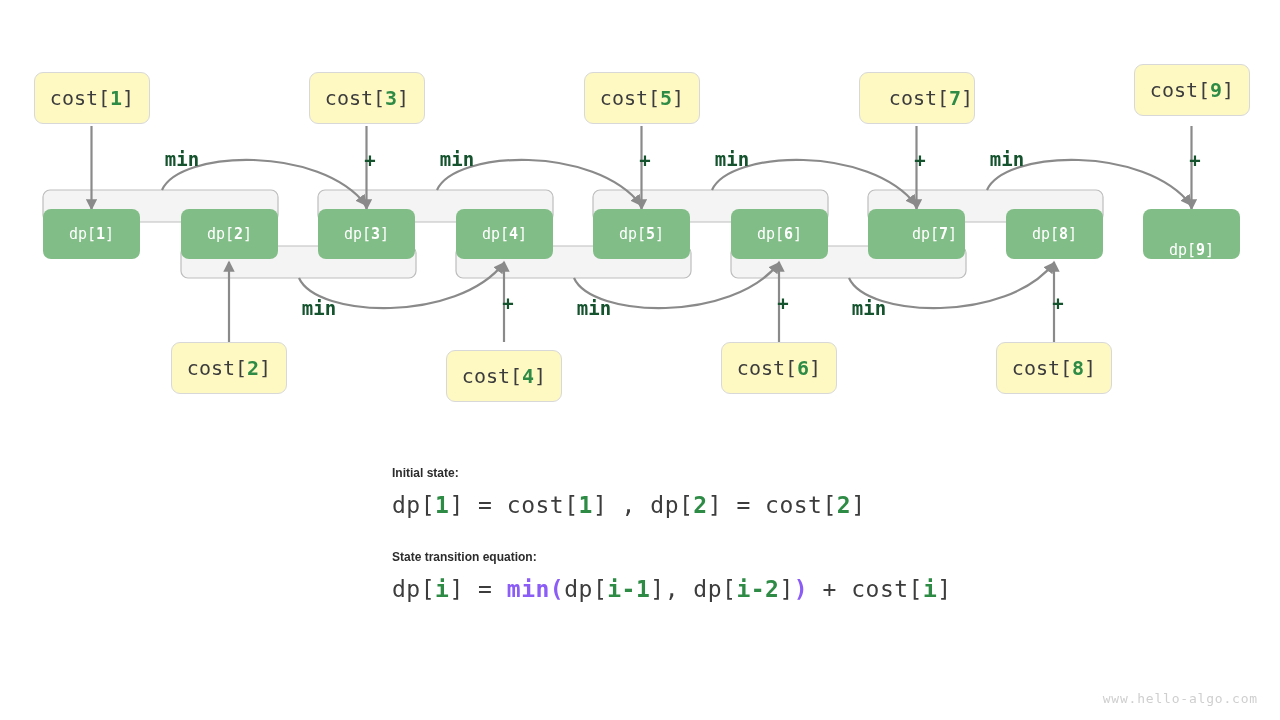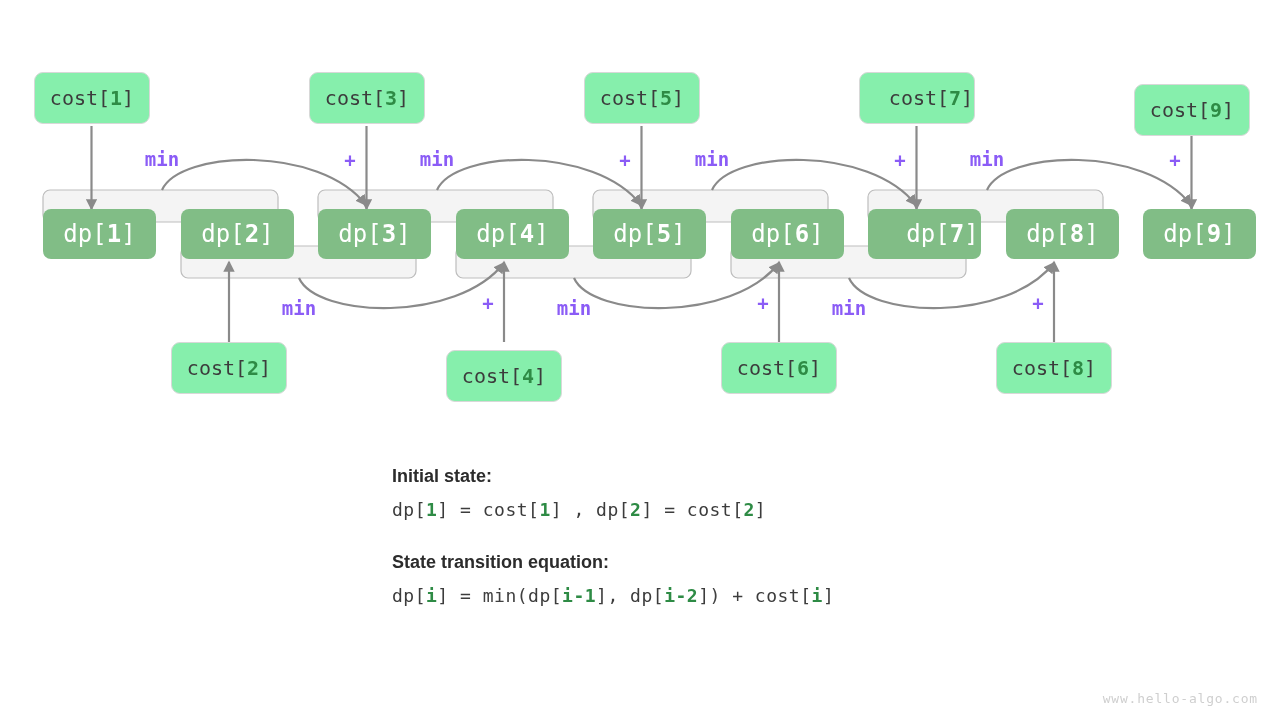--- a/index.html
+++ b/index.html
@@ -42,82 +42,83 @@
     justify-content: center;
     font-family: "DejaVu Sans Mono", "Liberation Mono", monospace;
     white-space: pre;
     letter-spacing: 0px;
   }
 
   .cost-node {
     width: 116px;
     height: 52px;
     border-radius: 9px;
-    background: #86efac;
+    background: #fef9c3;
     border: 1px solid #d8d8d8;
     color: #3c3c3c;
     font-size: 20px;
   }
 
   .dp-node {
-    width: 113px;
+    width: 97px;
     height: 50px;
     border-radius: 8px;
     background: #81bd86;
     color: #ffffff;
-    font-size: 24px;
+    font-size: 15px;
   }
 
   .idx-green {
     color: #2e8b45;
     font-weight: bold;
   }
   .dp-node .idx-green {
     color: #ffffff;
     font-weight: bold;
   }
 
   
   .edge-label {
     position: absolute;
     font-family: "DejaVu Sans Mono", "Liberation Mono", monospace;
     font-size: 19px;
     font-weight: bold;
-    color: #8b5cf6;
+    color: #14532d;
     white-space: pre;
     transform: translate(-50%, -50%);
+    margin-left: 20px;
   }
 
   
   #caption-block {
     position: absolute;
     left: 392px;
     top: 466px;
     width: 700px;
   }
   .caption-heading {
     font-family: "Liberation Sans", sans-serif;
-    font-size: 18px;
+    font-size: 12px;
     font-weight: bold;
     color: #2c2c2c;
     margin: 0 0 12px 0;
     white-space: pre;
   }
   .caption-formula {
     font-family: "DejaVu Sans Mono", "Liberation Mono", monospace;
-    font-size: 18px;
+    font-size: 23px;
     color: #3c3c3c;
     margin: 0 0 32px 0;
     white-space: pre;
     letter-spacing: 0.5px;
   }
   .caption-formula.last { margin-bottom: 0; }
   .fn-dim {
-    color: #404040;
-    font-weight: normal;
+    color: #8b5cf6;
+    font-weight: bold;
   }
 
   #watermark {
     position: absolute;
     right: 22px;
     bottom: 14px;
     font-family: "DejaVu Sans Mono", "Liberation Mono", monospace;
     font-size: 13px;
     color: #cfcfcf;
     letter-spacing: 0.8px;
@@ -176,40 +177,40 @@
       <path d="M 299 278 C 317 318, 457 323, 504 263" stroke="#8a8a8a" stroke-width="2.2" fill="none" marker-end="url(#ah)"></path>
       <path d="M 574 278 C 592 318, 732 323, 779 263" stroke="#8a8a8a" stroke-width="2.2" fill="none" marker-end="url(#ah)"></path>
       <path d="M 849 278 C 867 318, 1007 323, 1054 263" stroke="#8a8a8a" stroke-width="2.2" fill="none" marker-end="url(#ah)"></path>
     </g>
   </svg>
 
   <div class="node cost-node" style="left:34px;  top:72px;"><span>cost[<span class="idx-green">1</span>]</span></div>
   <div class="node cost-node" style="left:309px; top:72px;"><span>cost[<span class="idx-green">3</span>]</span></div>
   <div class="node cost-node" style="left:584px; top:72px;"><span>cost[<span class="idx-green">5</span>]</span></div>
   <div class="node cost-node" style="left:859px; top:72px;padding-left:28px;"><span>cost[<span class="idx-green">7</span>]</span></div>
-  <div class="node cost-node" style="left:1134px;top:84px;text-align:center;"><span>cost[<span class="idx-green">9</span>]</span></div>
+  <div class="node cost-node" style="left:1134px;top:64px;text-align:center;"><span>cost[<span class="idx-green">9</span>]</span></div>
 
   <div class="edge-label" style="left:162px;  top:159px;">min</div>
   <div class="edge-label" style="left:350px;  top:160px;">+</div>
   <div class="edge-label" style="left:437px;  top:159px;">min</div>
   <div class="edge-label" style="left:625px;  top:160px;">+</div>
   <div class="edge-label" style="left:712px;  top:159px;">min</div>
   <div class="edge-label" style="left:900px;  top:160px;">+</div>
   <div class="edge-label" style="left:987px;  top:159px;">min</div>
   <div class="edge-label" style="left:1175px; top:160px;">+</div>
 
   <div class="node dp-node" style="left:43px;   top:209px;"><span>dp[<span class="idx-green">1</span>]</span></div>
   <div class="node dp-node" style="left:181px;  top:209px;"><span>dp[<span class="idx-green">2</span>]</span></div>
   <div class="node dp-node" style="left:318px;  top:209px;"><span>dp[<span class="idx-green">3</span>]</span></div>
   <div class="node dp-node" style="left:456px;  top:209px;"><span>dp[<span class="idx-green">4</span>]</span></div>
   <div class="node dp-node" style="left:593px;  top:209px;"><span>dp[<span class="idx-green">5</span>]</span></div>
   <div class="node dp-node" style="left:731px;  top:209px;text-align:right;"><span>dp[<span class="idx-green">6</span>]</span></div>
   <div class="node dp-node" style="left:868px;  top:209px;padding-left:36px;"><span>dp[<span class="idx-green">7</span>]</span></div>
   <div class="node dp-node" style="left:1006px; top:209px;"><span>dp[<span class="idx-green">8</span>]</span></div>
-  <div class="node dp-node" style="left:1143px; top:209px;"><span>dp[<span class="idx-green">9</span>]</span></div>
+  <div class="node dp-node" style="left:1143px; top:209px;align-items:flex-end;"><span>dp[<span class="idx-green">9</span>]</span></div>
 
   <div class="edge-label" style="left:299px;  top:308px;">min</div>
   <div class="edge-label" style="left:488px;  top:303px;">+</div>
   <div class="edge-label" style="left:574px;  top:308px;">min</div>
   <div class="edge-label" style="left:763px;  top:303px;">+</div>
   <div class="edge-label" style="left:849px;  top:308px;">min</div>
   <div class="edge-label" style="left:1038px; top:303px;">+</div>
 
   <div class="node cost-node" style="left:171px;  top:342px;"><span>cost[<span class="idx-green">2</span>]</span></div>
   <div class="node cost-node" style="left:446px;  top:342px;margin-top:8px;"><span>cost[<span class="idx-green">4</span>]</span></div>

